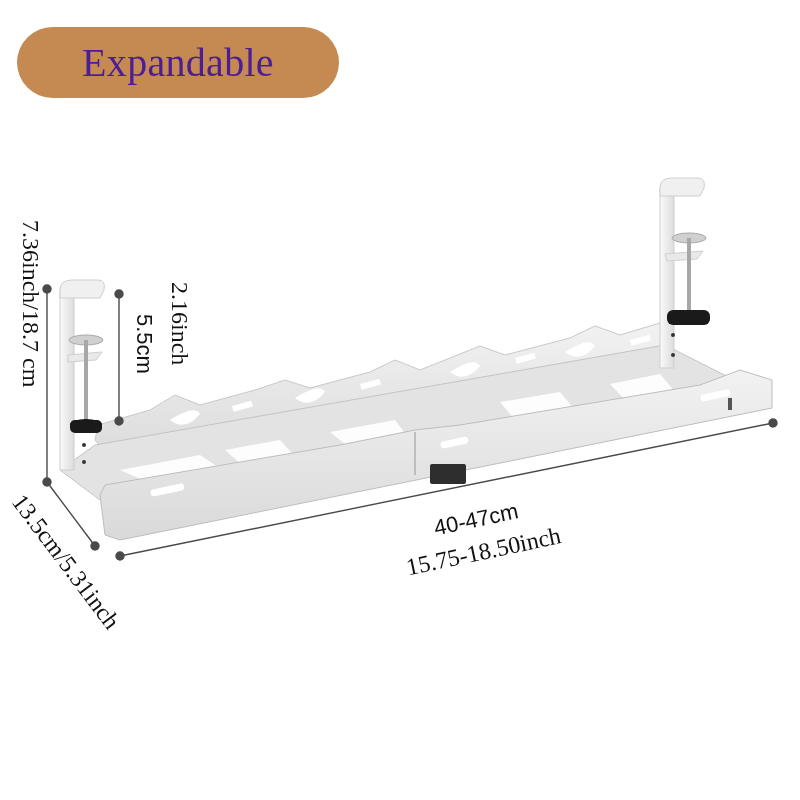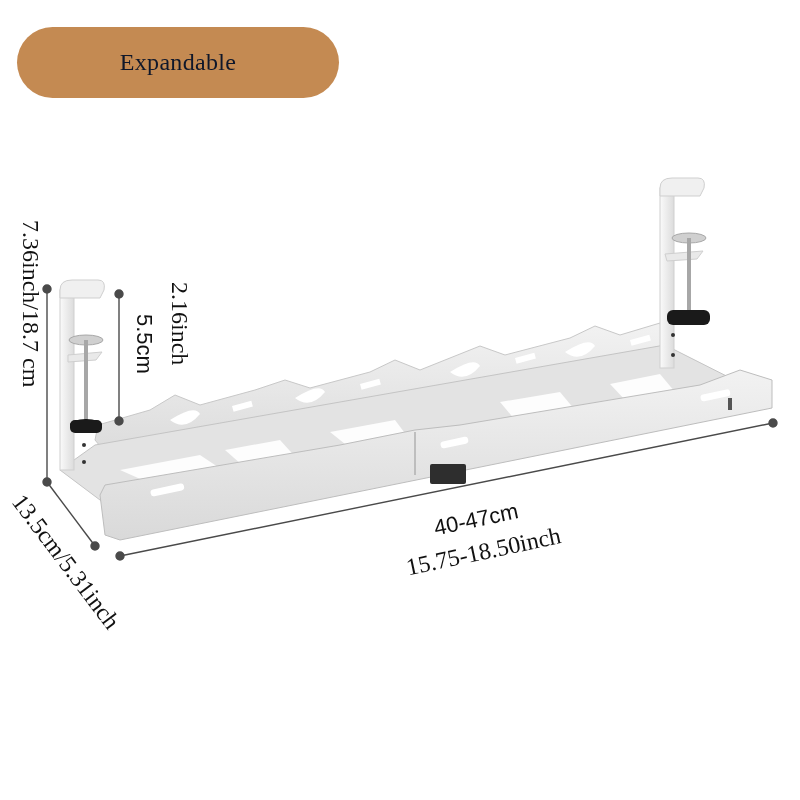--- a/index.html
+++ b/index.html
@@ -1,18 +1,18 @@
 <!DOCTYPE html>
 <html><head>
 <meta charset="utf-8">
 <style>
   html, body { margin:0; padding:0; background:#ffffff; }
   body { width:800px; height:800px; position:relative; overflow:hidden; font-family:"Liberation Serif", serif; }
   .badge { position:absolute; left:17px; top:27px; width:322px; height:71px; border-radius:36px; background:#C48A52; display:flex; align-items:center; justify-content:center; }
-  .badge-text { color:#0f172a; font-family:"Liberation Serif", serif; font-size:24px; letter-spacing:0.3px; }
+  .badge-text { color:#4c1d95; font-family:"Liberation Serif", serif; font-size:40px; letter-spacing:0.3px; }
   svg.art { position:absolute; left:0; top:0; }
   .lbl { position:absolute; color:#111; white-space:nowrap; transform-origin:0 0; line-height:1; }
   .serif { font-family:"Liberation Serif", serif; }
   .sans { font-family:"Liberation Sans", sans-serif; }
 </style>
 </head>
 <body>
 
 <div class="badge">
   <span class="badge-text">Expandable</span>

